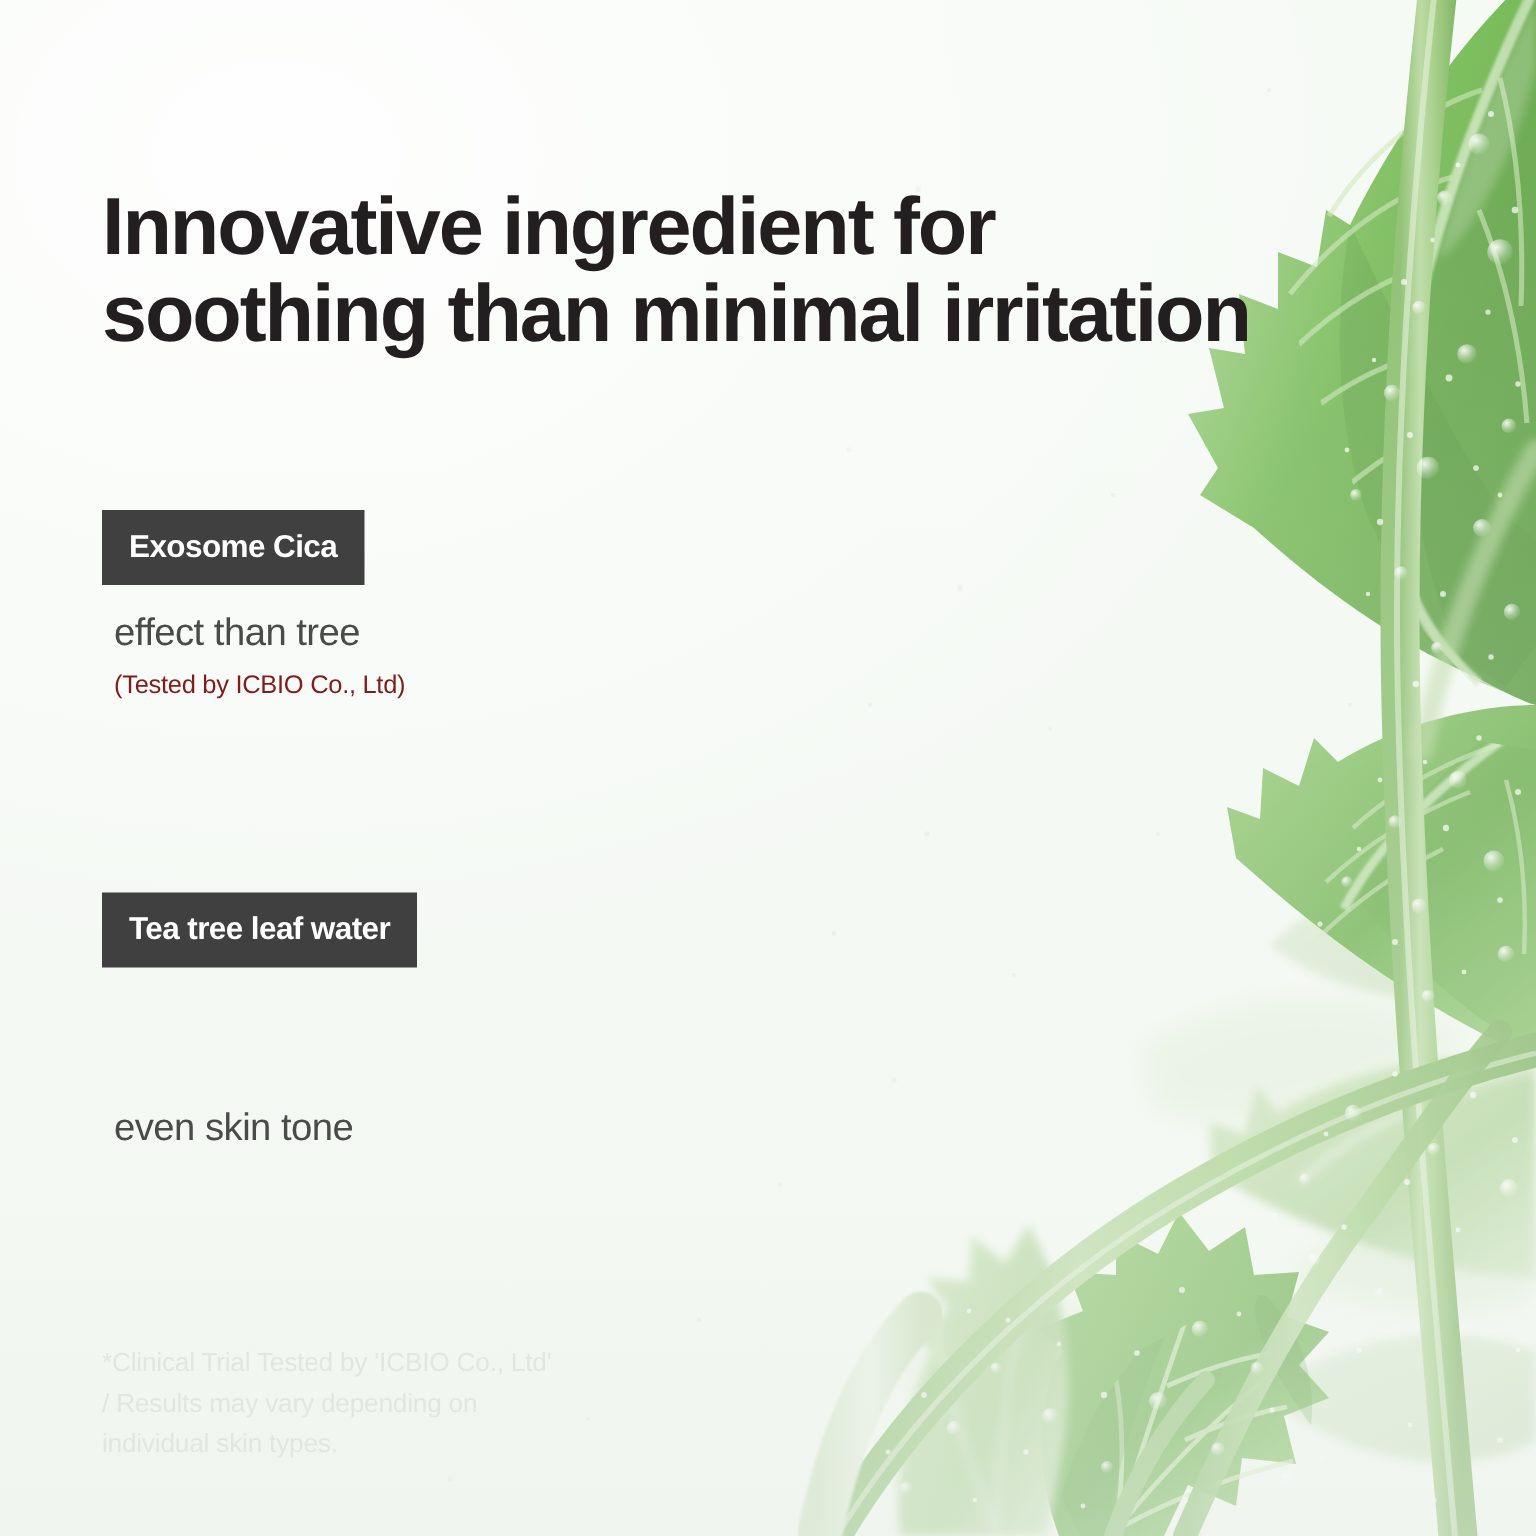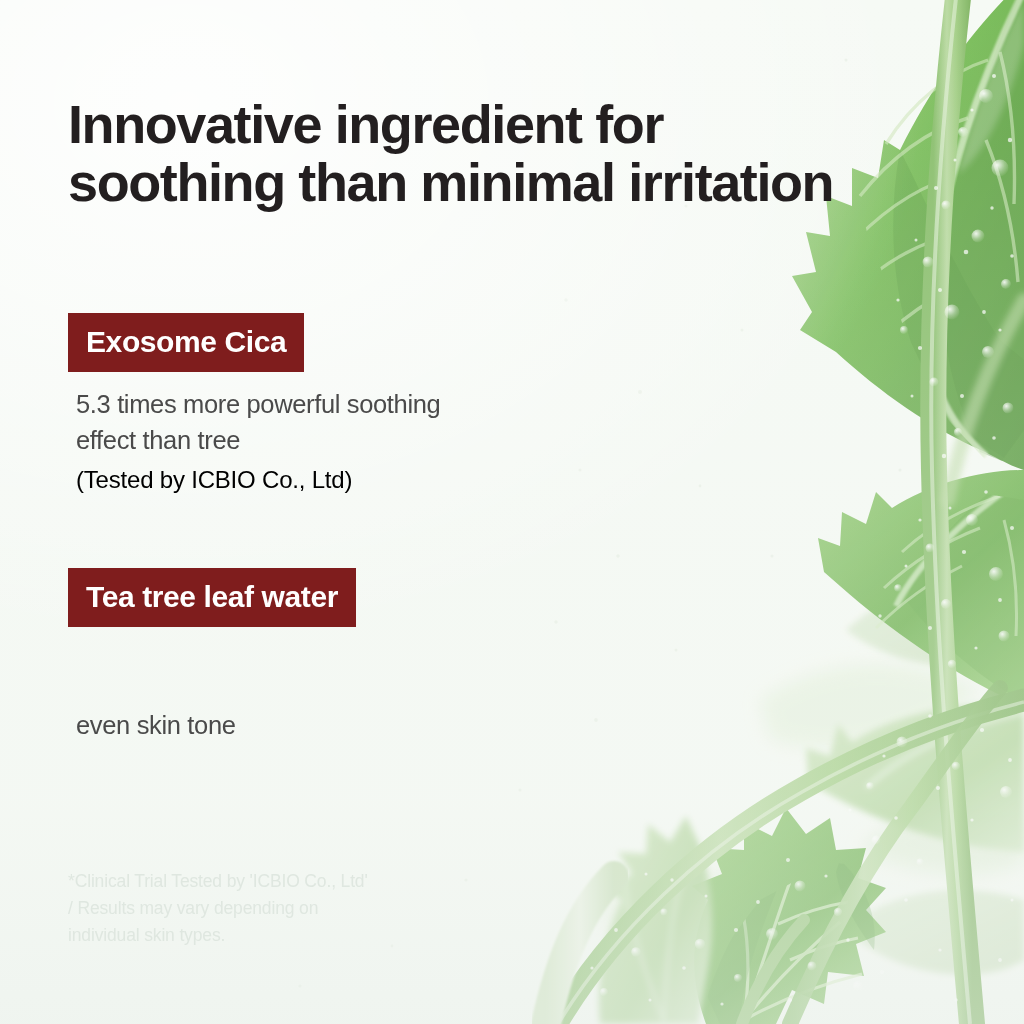--- a/index.html
+++ b/index.html
@@ -29,65 +29,65 @@
   
   #backdrop-wash {
     position:absolute; inset:0; z-index:1; pointer-events:none;
     background:
       radial-gradient(120% 90% at 18% 10%, rgba(255,255,255,.85) 0%, rgba(255,255,255,0) 60%),
       linear-gradient(180deg, rgba(247,251,245,.0) 0%, rgba(240,245,240,.35) 78%, rgba(234,240,235,.55) 100%);
   }
 
   
   #content {
-    position:absolute; inset:0; z-index:3;
+    position:absolute; inset:0; z-index:3;margin-top:27px;
   }
 
   .headline {
     position:absolute;
     left:68px; top:96px;
     width:900px;
     font-size:54px;
     line-height:1.07;
     font-weight:700;
     letter-spacing:-1.4px;
     color:#231f20;
   }
   .headline .l { display:block; white-space:nowrap; }
 
   .block { position:absolute; left:68px; }
 
   .badge {
     display:inline-block;
-    background:#7f1d1d;
+    background:#404040;
     color:#ffffff;
-    font-size:30px;
+    font-size:21px;
     font-weight:700;
     letter-spacing:-.4px;
     line-height:1;
     padding:14px 18px 15px 18px;
   }
 
   .desc {
     margin-left:8px;
     margin-top:14px;
     font-size:25.5px;
     line-height:1.42;
     color:#4a4a4a;
     letter-spacing:-.35px;
     font-weight:400;
   }
   .desc .l { display:block; white-space:nowrap; }
 
   .caption {
     margin-left:8px;
     margin-top:6px;
-    font-size:24px;
+    font-size:17px;
     line-height:1.3;
-    color:#000000;
+    color:#7f1d1d;
     letter-spacing:-.2px;
   }
 
   .disclaimer {
     position:absolute;
     left:68px; top:868px;
     font-size:17.5px;
     line-height:1.55;
     color:#dfe7e0;
     letter-spacing:-.15px;
@@ -447,21 +447,20 @@
   <div id="content">
 
     <h1 class="headline">
       <span class="l">Innovative ingredient for</span>
       <span class="l">soothing than minimal irritation</span>
     </h1>
 
     <div class="block" id="b1">
       <div class="badge">Exosome Cica</div>
       <div class="desc">
-        <span class="l">5.3 times more powerful soothing</span>
         <span class="l">effect than tree</span>
       </div>
       <div class="caption">(Tested by ICBIO Co., Ltd)</div>
     </div>
 
     <div class="block" id="b2">
       <div class="badge">Tea tree leaf water</div>
     </div>
 
     <div class="block" id="b3">

